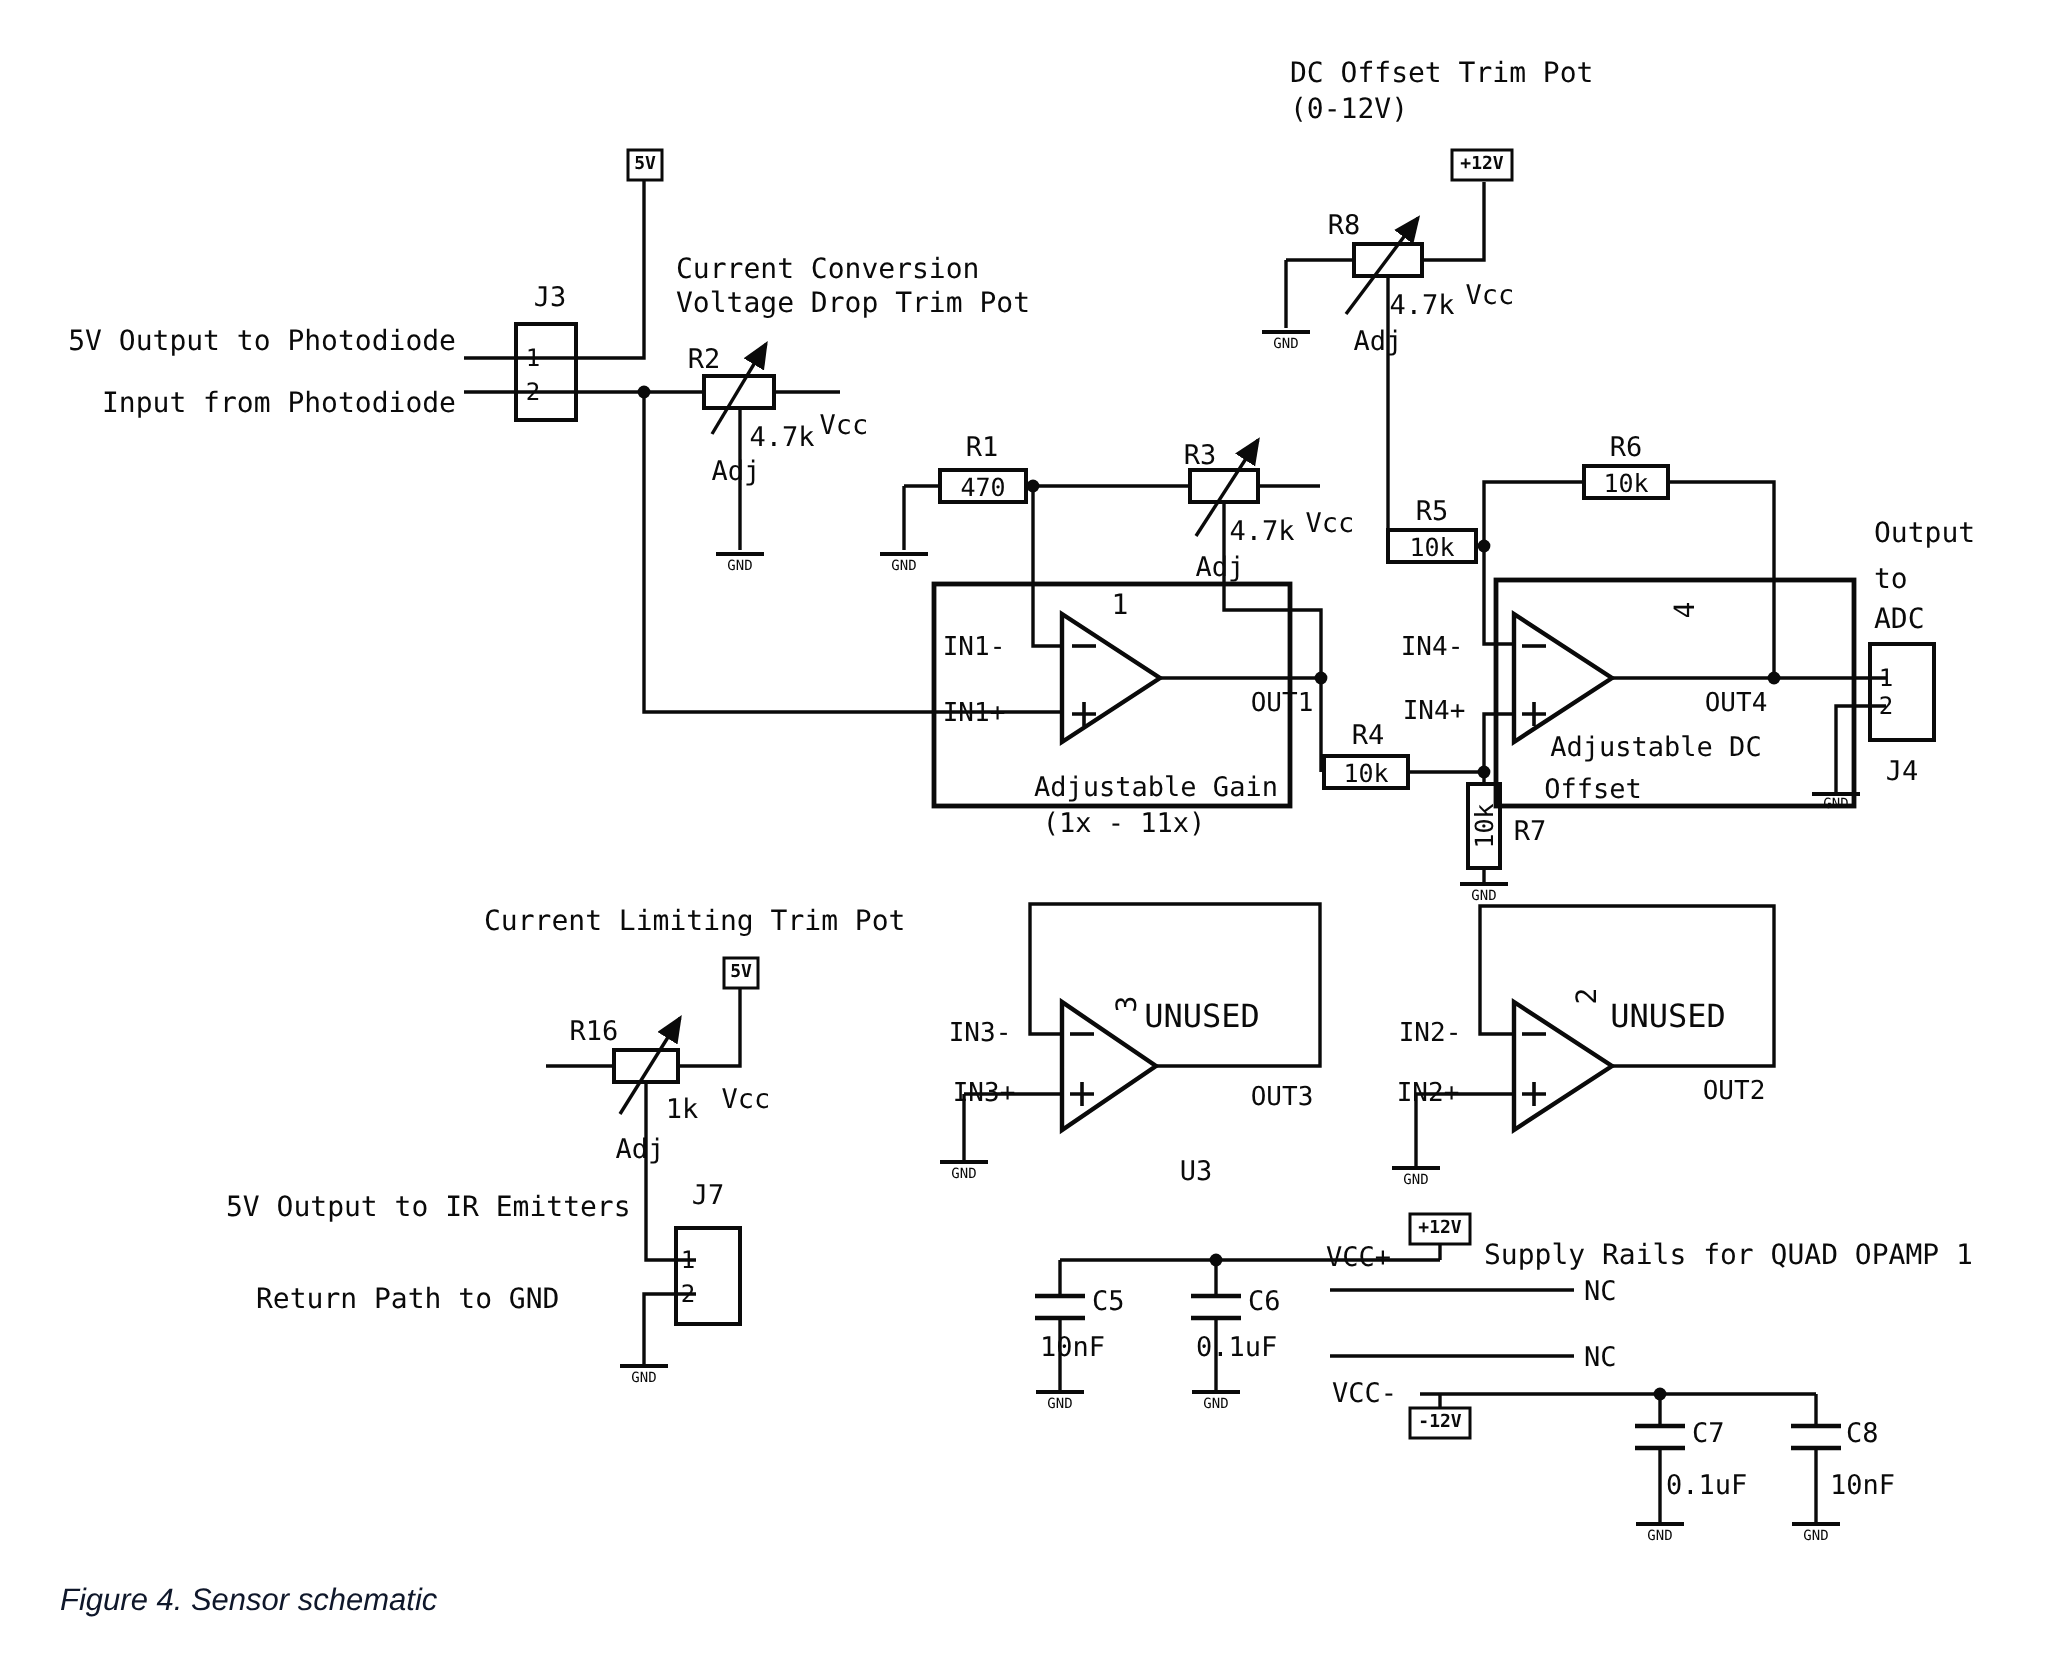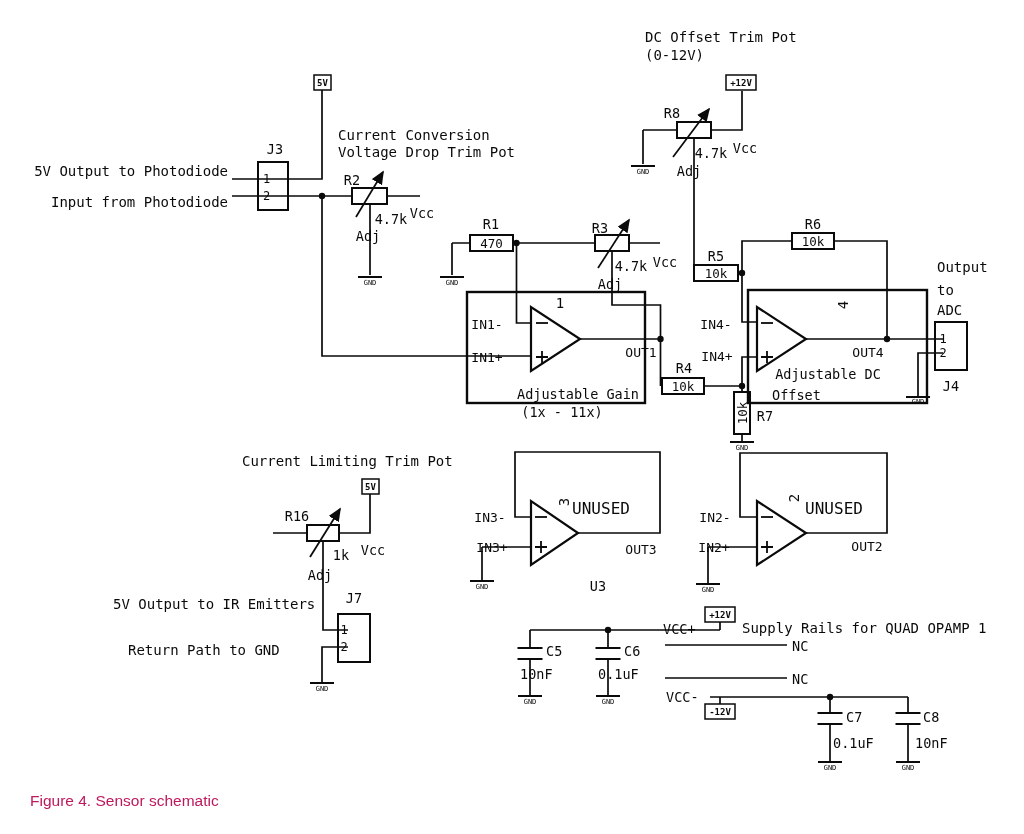--- a/index.html
+++ b/index.html
@@ -19,21 +19,21 @@
   .box{stroke:#0a0a0a;stroke-width:2;fill:none;}
   .obox{stroke:#0a0a0a;stroke-width:2.4;fill:none;}
   .tri{stroke:#0a0a0a;stroke-width:2.2;fill:#ffffff;}
   .plate{stroke:#0a0a0a;stroke-width:2.2;fill:none;}
   .gbar{stroke:#0a0a0a;stroke-width:2;fill:none;}
   .mark{stroke:#0a0a0a;stroke-width:1.8;fill:none;}
   .arrow{stroke:#0a0a0a;stroke-width:1.7;fill:none;}
   .flag{stroke:#0a0a0a;stroke-width:1.5;fill:#ffffff;}
   .dot{fill:#0a0a0a;stroke:none;}
   #caption{position:absolute;left:30px;top:792px;font-family:"Liberation Sans",sans-serif;
-           font-size:15.5px;color:#be185d;}
+           font-style:italic;font-size:15.5px;color:#0f172a;}
 </style>
 </head>
 <body>
 
 <div id="stage">
 <svg width="1024" height="785" viewBox="0 0 1024 785">
   <defs>
     <marker id="ah" markerWidth="9" markerHeight="8" refX="7" refY="3.5" orient="auto">
       <path d="M0 0 L8 3.5 L0 7 Z" fill="#0a0a0a"></path>
     </marker>

